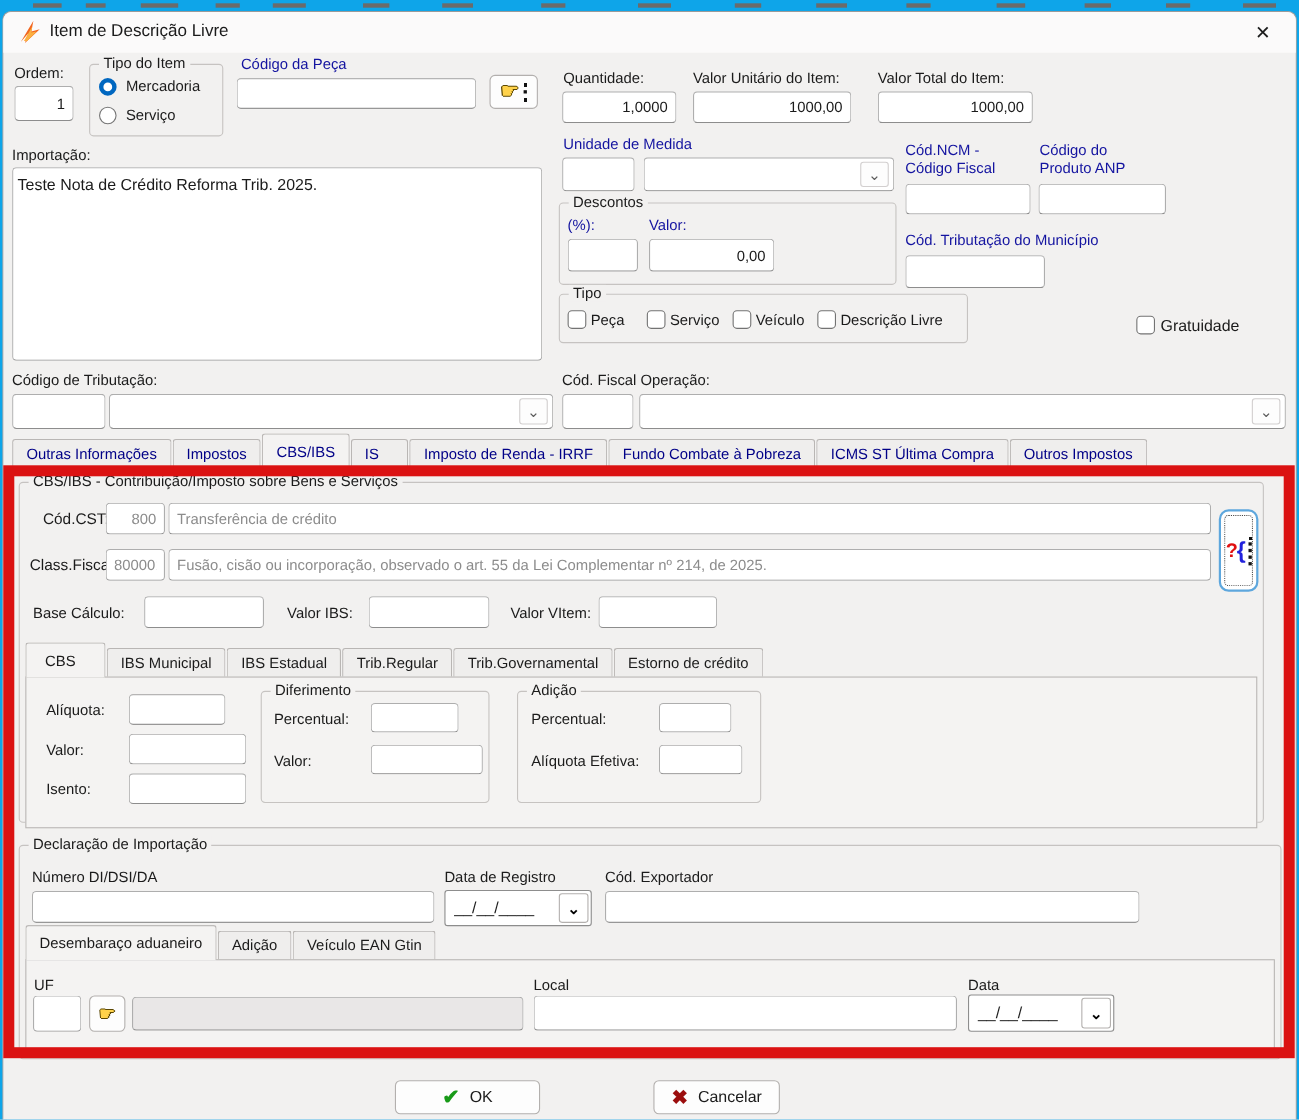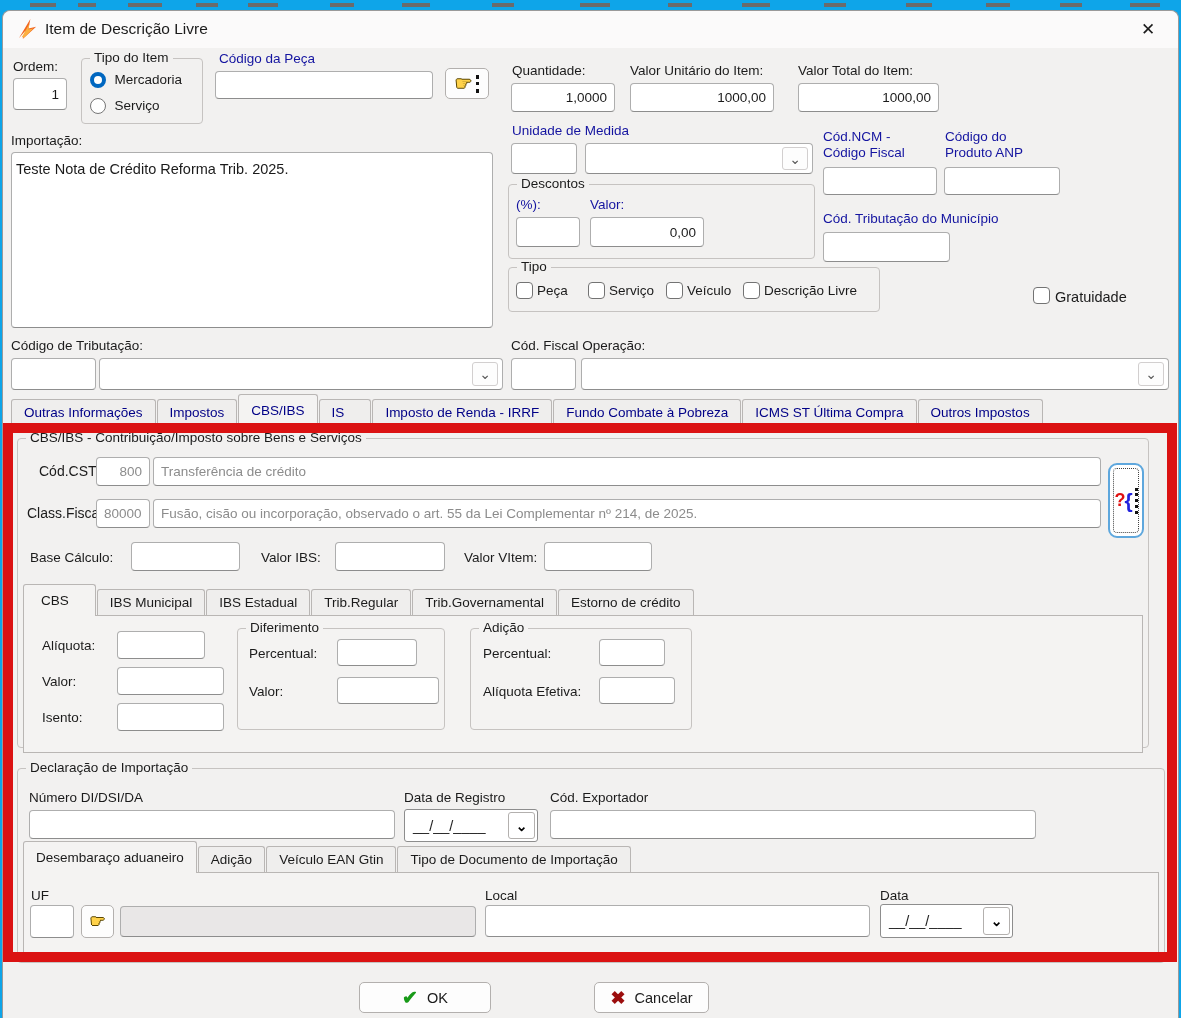--- a/index.html
+++ b/index.html
@@ -249,21 +249,20 @@
         <span class="datebtn">⌄</span>
       </div>
       <span class="lbl" style="left:532px;top:21px">Cód. Exportador</span>
       <input class="fld" style="left: 532px; top: 41px; width: 486px; height: 29px;">
     </div>
 
     <div class="tabrow" style="left:20px;top:831px;height:31px">
       <div class="tab subtab active">Desembaraço aduaneiro</div>
       <div class="tab subtab">Adição</div>
       <div class="tab subtab">Veículo EAN Gtin</div>
-      <div class="tab subtab">Tipo de Documento de Importação</div>
     </div>
     <div class="panel" style="left:20px;top:861px;width:1136px;height:87px">
       <span class="lbl" style="left:7px;top:15px">UF</span>
       <input class="fld" style="left: 6px; top: 32px; width: 44px; height: 33px;">
       <span class="toolbtn" style="left:57px;top:32px;width:33px;height:33px">
         <span class="hand" style="font-size:17px">☛</span>
       </span>
       <input class="fld grayfld" style="left: 96px; top: 33px; width: 356px; height: 31px;">
       <span class="lbl" style="left:461px;top:15px">Local</span>
       <input class="fld" style="left: 461px; top: 32px; width: 385px; height: 32px;">

